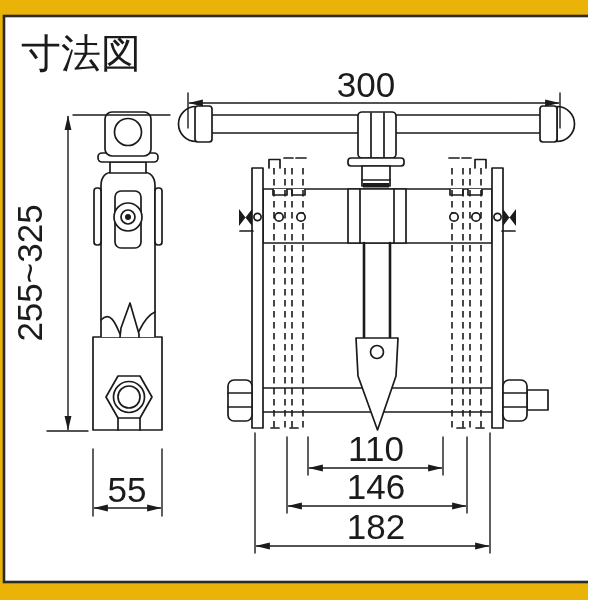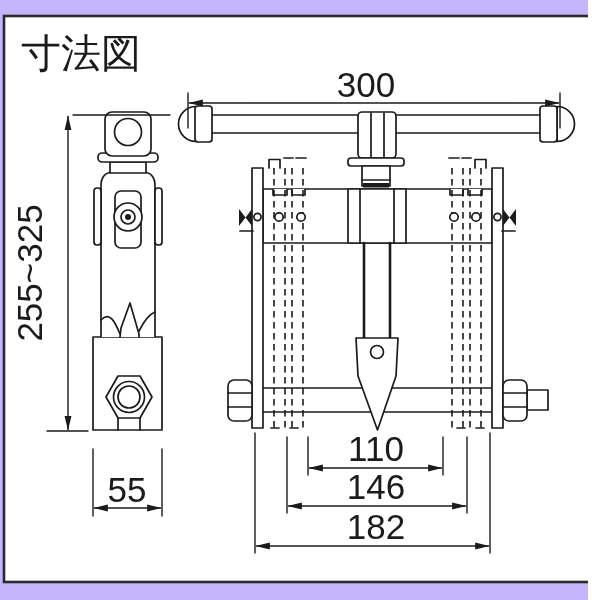--- a/index.html
+++ b/index.html
@@ -1,19 +1,19 @@
 <!DOCTYPE html>
 <html><head>
 <meta charset="utf-8">
 <style>
   html,body{margin:0;padding:0;background:#ffffff;}
   .stage{
     position:relative;
     width:588px;height:600px;
-    background:#c4b5fd;
+    background:#eab308;
     font-family:"Liberation Sans", sans-serif;
     overflow:hidden;
   }
   svg{position:absolute;left:0;top:0;}
   
   .ln  {fill:none;stroke:#1b1b1b;stroke-width:1.7;stroke-linecap:round;stroke-linejoin:round;}
   .fw  {fill:#ffffff;stroke:#1b1b1b;stroke-width:1.7;stroke-linejoin:round;}
   .thk {fill:none;stroke:#1b1b1b;stroke-width:2.6;stroke-linecap:round;}
   .dim {fill:none;stroke:#1b1b1b;stroke-width:1.4;stroke-linecap:round;}
   .dash{fill:none;stroke:#1b1b1b;stroke-width:1.6;stroke-dasharray:6.5 4.5;}

